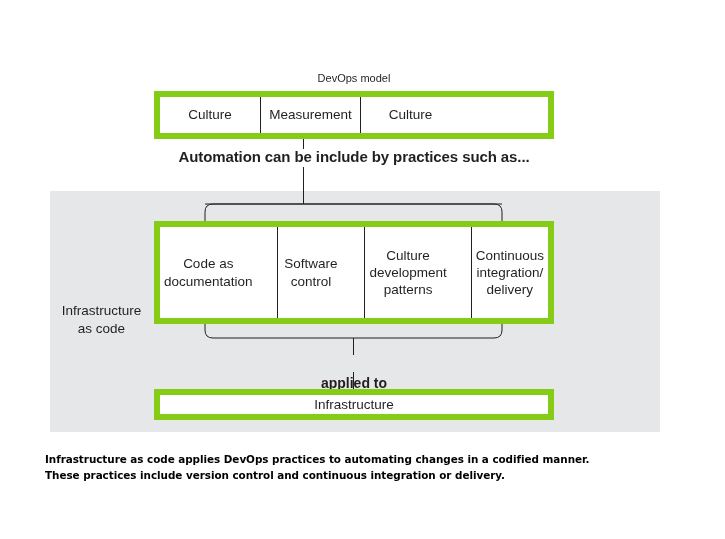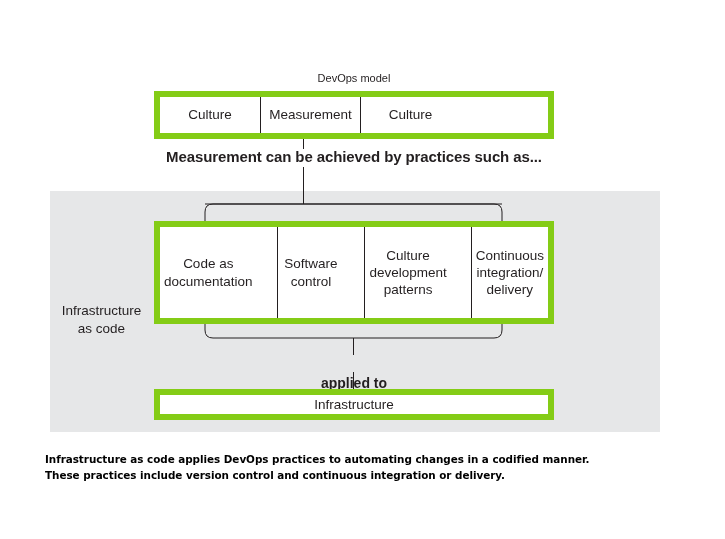--- a/index.html
+++ b/index.html
@@ -205,21 +205,21 @@
     </div>
     <div class="cell">
       <span>Culture</span>
     </div>
   </div>
 
   <div class="vline" id="line-automation-down"></div>
 
   <div class="label-knockout-heading"></div>
 
-  <div class="bold-label" id="automation-heading">Measurement can be achieved by practices such as...</div>
+  <div class="bold-label" id="automation-heading">Automation can be include by practices such as...</div>
 
   <svg class="bracket" width="725" height="539" viewBox="0 0 725 539">
     <path d="M 303 204 L 303 204 M 205 221 L 205 212 Q 205 204 213 204 L 494 204 Q 502 204 502 212 L 502 221" fill="none" stroke="#231f20" stroke-width="1"></path>
     <path d="M 205 204 L 502 204" fill="none" stroke="#231f20" stroke-width="1"></path>
   </svg>
 
   <div class="box-row" id="practices-row">
     <div class="cell">
       <span>
         <span>Code as</span><br>

